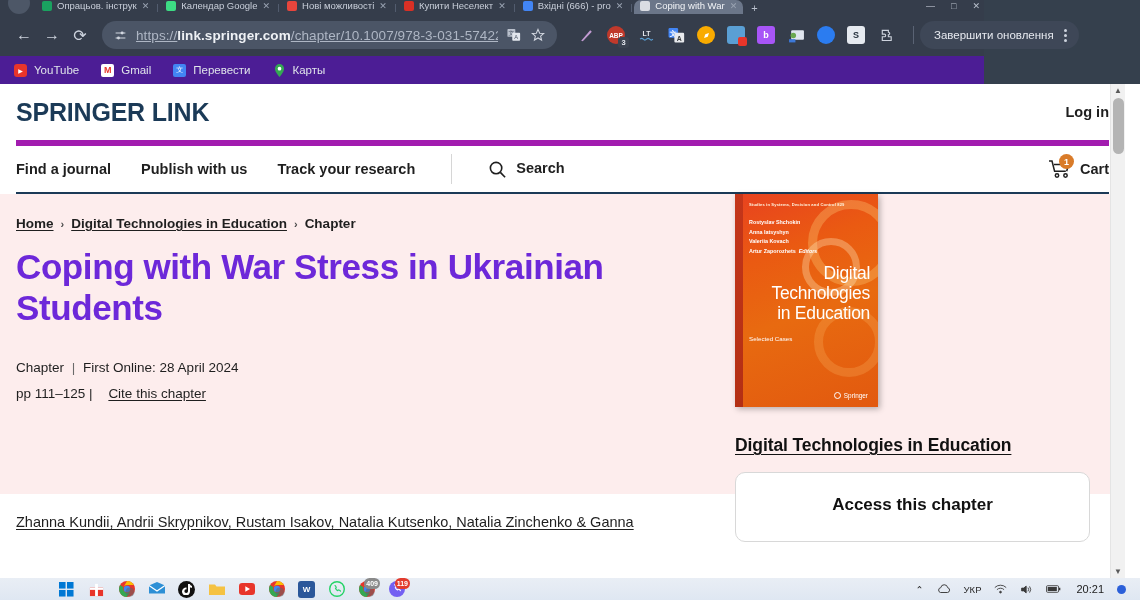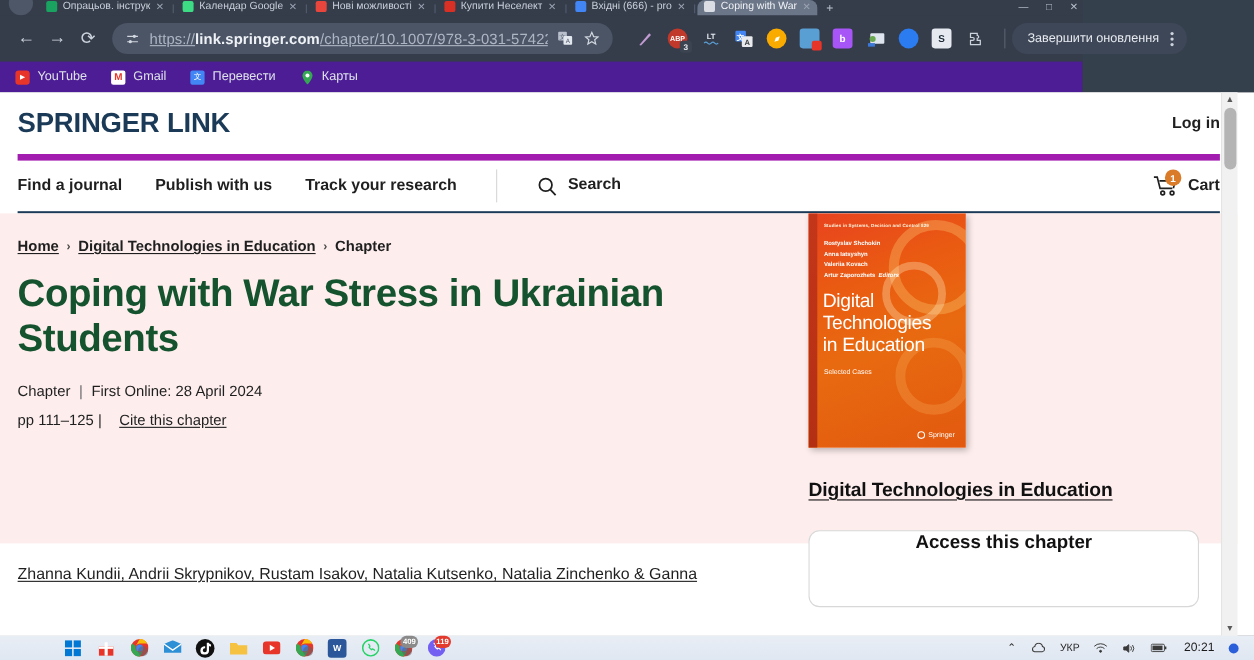--- a/index.html
+++ b/index.html
@@ -139,22 +139,22 @@
   }
 
   
   .content { background: #fdeded; padding: 22px 16px 0; min-height: 300px; position: relative;}
   .crumbs { display: flex; align-items: center; gap: 7px; font-size: 13.5px; color: #1f1f1f; font-weight: bold; }
   .crumbs a { color: #1f1f1f; text-decoration: underline; text-underline-offset: 2px; }
   .crumbs .sep { color: #4a4a4a; font-size: 11px; }
   .crumbs .cur { color: #1f1f1f; }
 
   h1.title {
-    font-size: 35px; line-height: 1.16; font-weight: 800; color: #14532d;
-    letter-spacing: -0.4px; margin: 16px 0 20px; max-width: 640px;
+    font-size: 35px; line-height: 1.16; font-weight: 800; color: #6d28d9;
+    letter-spacing: -0.4px; margin: 16px 0 32px; max-width: 640px;
   }
   .meta { font-size: 13.5px; color: #1f1f1f; margin-bottom: 11px; }
   .meta .bar { color: #6a6a6a; margin: 0 4px; }
   .pages { font-size: 13.5px; color: #1f1f1f; }
   .pages a { color: #1f1f1f; text-decoration: underline; text-underline-offset: 2px; margin-left: 12px; }
 
   .authors {
     position: absolute; left: 16px; top: 318px; width: 660px;
     font-size: 14.5px; line-height: 1.5; color: #1f1f1f;
   }
@@ -185,40 +185,41 @@
   }
   .cover .eds {
     position: absolute; left: 14px; top: 24px;
     font-size: 5.4px; line-height: 1.78; color: #fff; font-weight: 600;
   }
   .cover .eds em { font-style: italic; font-weight: 700; }
   .cover .btitle {
     position: absolute; left: 13px; top: 70px; right: 8px;
     font-size: 17.5px; line-height: 1.13; color: #fff; font-weight: 400;
     letter-spacing: -0.3px;
+    text-align: right;
   }
   .cover .sub {
     position: absolute; left: 14px; top: 141px; font-size: 6.2px; color: #fff;
   }
   .cover .springer {
     position: absolute; right: 10px; bottom: 8px; font-size: 6.4px; color: #fff;
     display: flex; align-items: center; gap: 3px;
   }
   .cover .sp-mark { width: 7px; height: 7px; border: .9px solid #fff; border-radius: 50%;}
 
   .book-link {
     margin-top: 28px; font-size: 17.5px; font-weight: 800; color: #111;
     text-decoration: underline; text-underline-offset: 3px; display: inline-block;
     letter-spacing: -0.1px;
   }
 
   .access-card {
-    position: absolute; left: 0; top: 288px; width: 355px; height: 70px;
+    position: absolute; left: 0; top: 278px; width: 355px; height: 70px;
     background: #fff; border: 1px solid #d8d8d8; border-radius: 10px;
-    display: flex; align-items: flex-start; justify-content: center;
+    display: flex; align-items: center; justify-content: center;
     padding-bottom: 4px; overflow: hidden;
   }
   .access-card .ac-title { font-size: 17px; font-weight: 800; color: #111; }
 
   
   .pscroll {
     position: absolute; right: 0; top: 0; width: 15px; height: 494px;
     background: #f1f1f1; border-left: 1px solid #e4e4e4;
   }
   .pscroll .arr { font-size: 8px; color: #5a5a5a; text-align: center; line-height: 13px; }

